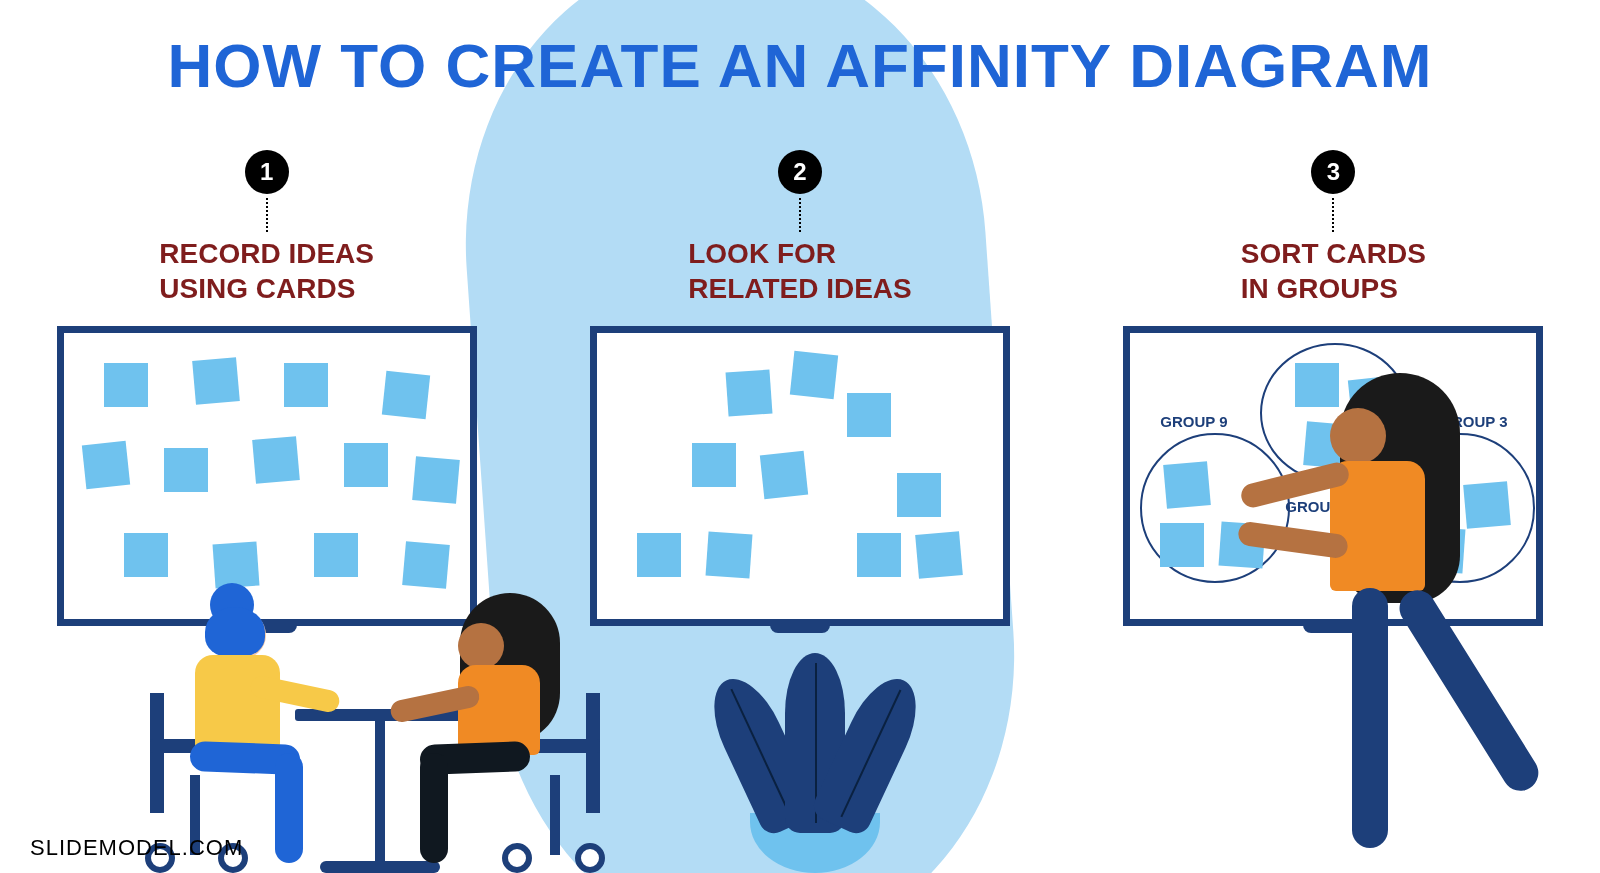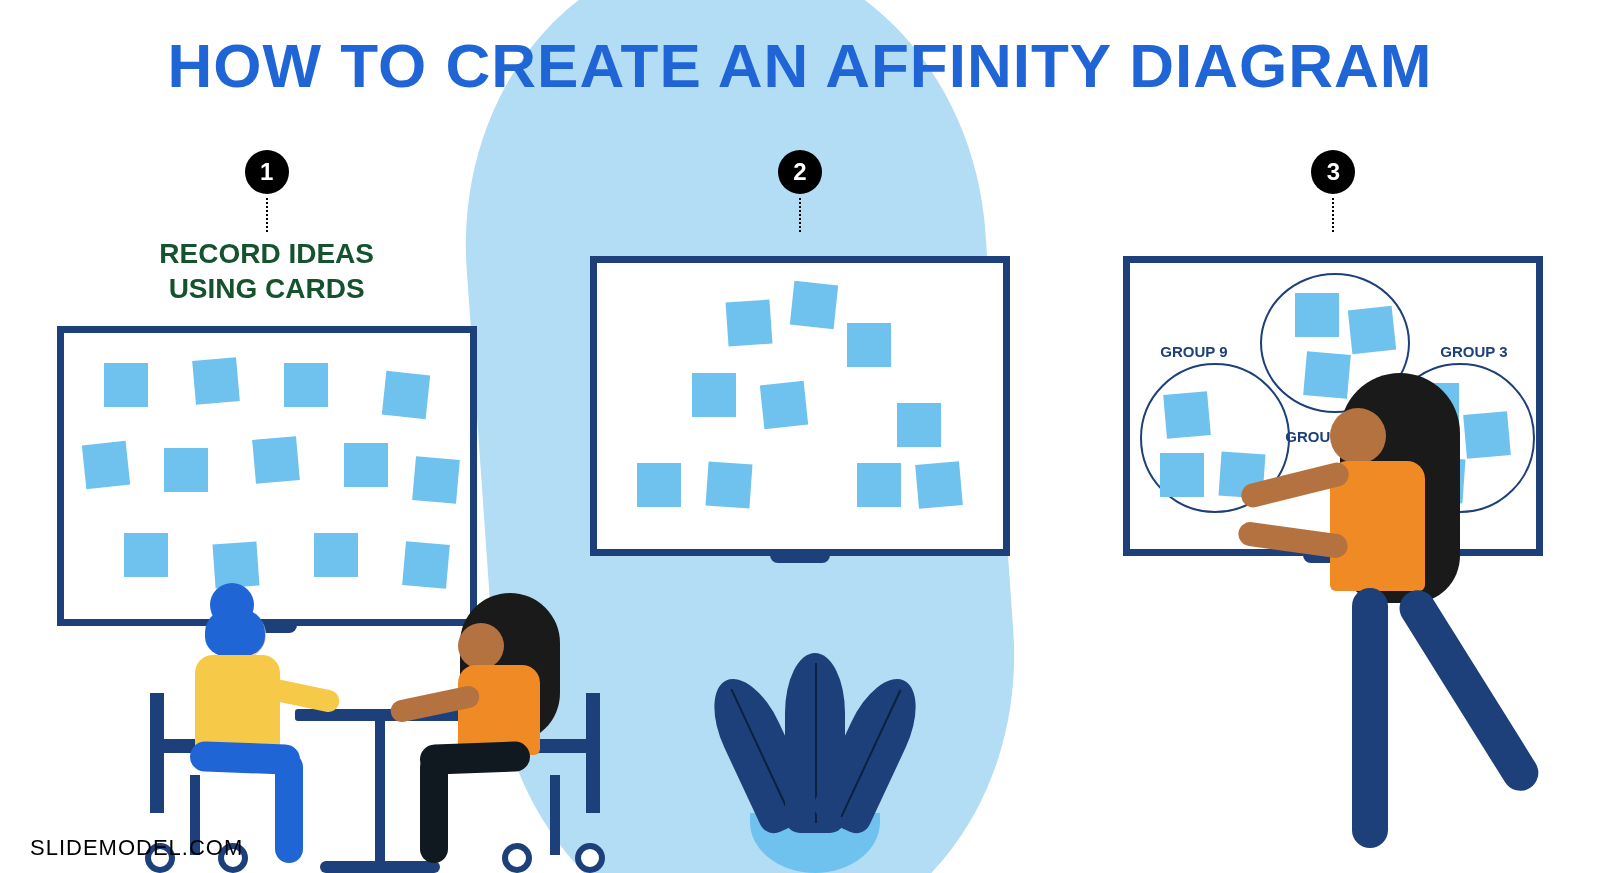--- a/index.html
+++ b/index.html
@@ -61,24 +61,23 @@
     justify-content: center;
     font-weight: 900;
     font-size: 24px;
   }
   .dotted {
     height: 34px;
     border-left: 2px dotted #000;
     margin: 4px 0;
   }
   .step-title {
-    color: #14532d;
+    color: #7f1d1d;
     font-weight: 900;
     font-size: 28px;
-    text-align: center;
     line-height: 1.25;
     white-space: pre-line;
   }
   .board {
     margin-top: 20px;
     width: 420px;
     height: 300px;
     border: 7px solid #1d3f7a;
     background: #fff;
     position: relative;
@@ -215,37 +214,41 @@
       <div class="note" style="top:200px;left:60px"></div>
       <div class="note" style="top:210px;left:150px;transform:rotate(-4deg)"></div>
       <div class="note" style="top:200px;left:250px"></div>
       <div class="note" style="top:210px;left:340px;transform:rotate(5deg)"></div>
     </div>
   </div>
 
   <div class="step">
     <div class="badge">2</div>
     <div class="dotted"></div>
+    <div class="step-title">LOOK FOR
+RELATED IDEAS</div>
     <div class="board">
       <div class="note" style="top:38px;left:130px;transform:rotate(-4deg)"></div>
       <div class="note" style="top:20px;left:195px;transform:rotate(6deg)"></div>
       <div class="note" style="top:60px;left:250px"></div>
       <div class="note" style="top:110px;left:95px"></div>
       <div class="note" style="top:120px;left:165px;transform:rotate(-6deg)"></div>
       <div class="note" style="top:140px;left:300px"></div>
       <div class="note" style="top:200px;left:40px"></div>
       <div class="note" style="top:200px;left:110px;transform:rotate(4deg)"></div>
       <div class="note" style="top:200px;left:260px"></div>
       <div class="note" style="top:200px;left:320px;transform:rotate(-5deg)"></div>
     </div>
   </div>
 
   <div class="step">
     <div class="badge">3</div>
     <div class="dotted"></div>
+    <div class="step-title">SORT CARDS
+IN GROUPS</div>
     <div class="board">
       <div class="group-circle" style="top:100px;left:10px;width:150px;height:150px"></div>
       <div class="group-circle" style="top:10px;left:130px;width:150px;height:140px"></div>
       <div class="group-circle" style="top:100px;left:255px;width:150px;height:150px"></div>
       <div class="group-label" style="top:80px;left:30px">GROUP 9</div>
       <div class="group-label" style="top:165px;left:155px">GROUP 2</div>
       <div class="group-label" style="top:80px;left:310px">GROUP 3</div>
 
       <div class="note" style="top:130px;left:35px;transform:rotate(-5deg)"></div>
       <div class="note" style="top:190px;left:30px"></div>

